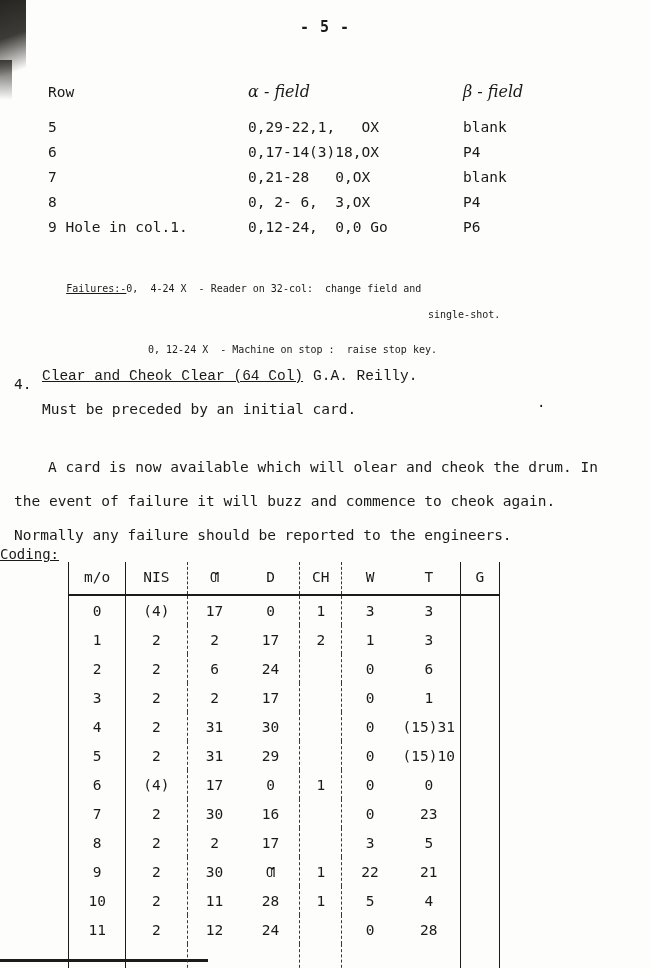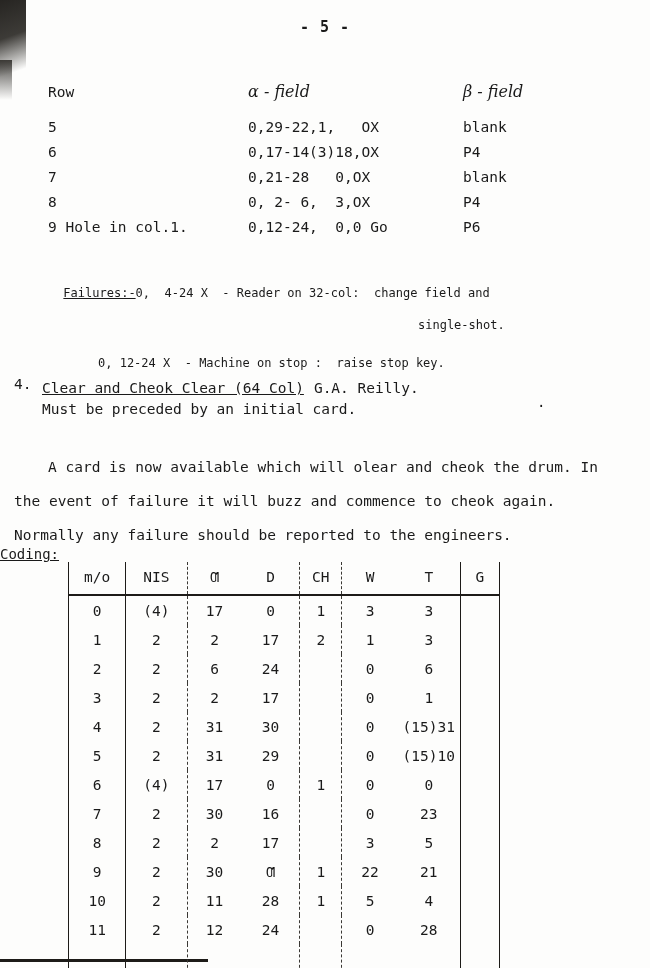--- a/index.html
+++ b/index.html
@@ -82,30 +82,30 @@
     padding-bottom: 14px;
   }
   .col-row { width: 200px; }
   .col-a   { width: 215px; }
   .col-b   { width: 145px; }
   .greek { font-family: "DejaVu Serif", serif; font-style: italic; font-size: 16px; margin-top: 48px; }
 
   
   .failures {
     position: absolute;
-    left: 20px;
+    left: 30px;
     top: 272px;
-    font-size: 12px;
+    font-size: 10px;
   }
   .failures .line { white-space: pre; margin-bottom: 4px; }
   .fail-sub { margin-left: 398px; white-space: pre; }
 
   
   .sec4num { position: absolute; left: 14px; top: 376px; font-size: 14.5px; }
-  .sec4ttl { position: absolute; left: 42px; top: 380px; font-size: 14.5px; white-space: pre; }
+  .sec4ttl { position: absolute; left: 42px; top: 368px; font-size: 14.5px; white-space: pre; font-family: Liberation Mono, monospace; }
   .sec4sub { position: absolute; left: 42px; top: 401px; font-size: 14.5px; white-space: pre; }
   .dotmark { position: absolute; left: 537px; top: 398px; font-size: 14px; }
 
   .para { position: absolute; left: 14px; top: 450px; width: 615px; font-size: 14.5px; line-height: 34px; }
   .para .ind { display: inline-block; width: 34px; }
 
   .coding-lbl { position: absolute; left: 0; top: 546px; font-size: 14px; text-decoration: underline; }
 
   
   .coding {
@@ -194,21 +194,21 @@
         </tr>
       </tbody>
     </table>
   </div>
 
   <div class="failures">
     <div class="line">
       <span class="u">Failures:-</span><span>0,  4-24 X  - Reader on 32-col:  change field and</span>
     </div>
     <div class="line fail-sub">single-shot.</div>
-    <div class="line" style="margin-top:24px; margin-left:78px;">0, 12-24 X  - Machine on stop :  raise stop key.</div>
+    <div class="line" style="margin-top:24px; margin-left:118px;">0, 12-24 X  - Machine on stop :  raise stop key.</div>
   </div>
 
   <div class="sec4num">4.</div>
   <div class="sec4ttl"><span class="u">Clear and Cheok Clear (64 Col)</span><span style="padding-left:10px">G.A. Reilly.</span></div>
   <div class="sec4sub">Must be preceded by an initial card.</div>
   <div class="dotmark">·</div>
 
   <div class="para"><span class="ind"></span><span>A card is now available which will olear and cheok the drum. In the event of failure it will buzz and commence to cheok again.  Normally any failure should be reported to the engineers.</span></div>
 
   <div class="coding-lbl">Coding:</div>

